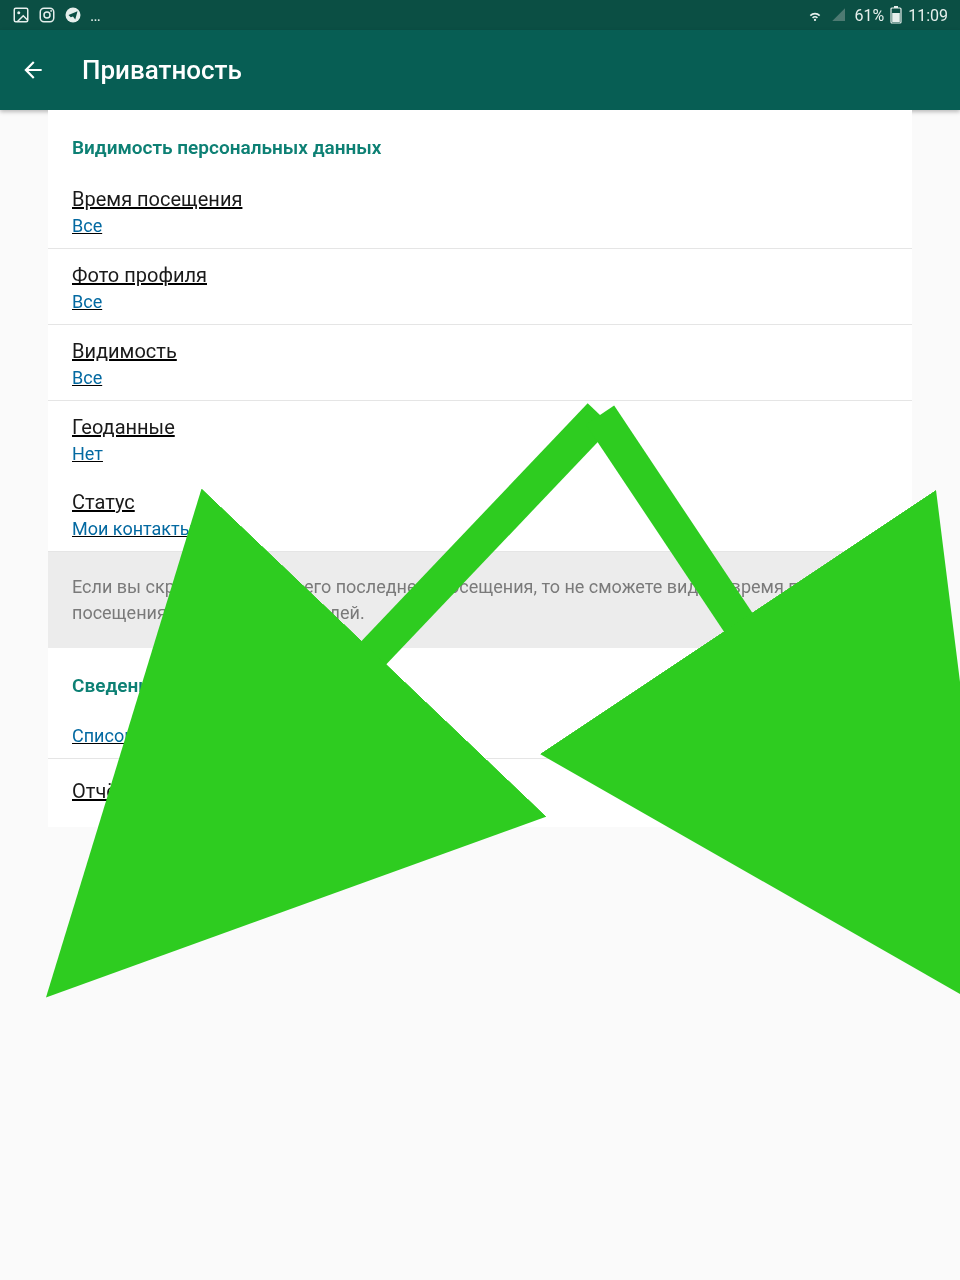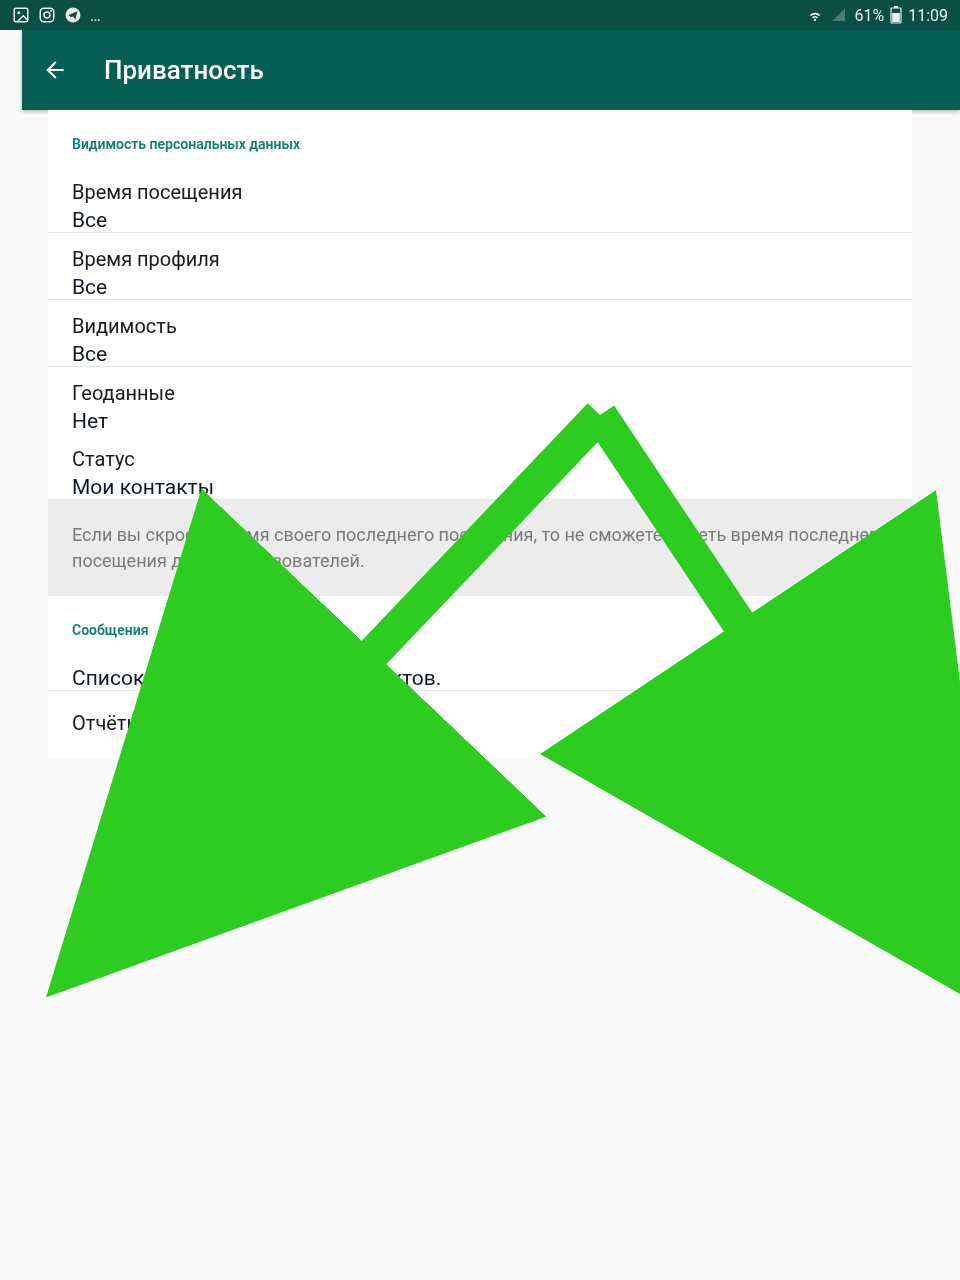--- a/index.html
+++ b/index.html
@@ -6,35 +6,34 @@
   html,body { width:960px; height:1280px; font-family: Roboto, Arial, sans-serif; background:#fafafa; }
   .status-bar {
     height:30px; background:#0b4f44; color:#e6efec; display:flex; justify-content:space-between;
     align-items:center; padding:0 12px; font-size:16px;
   }
   .status-left { display:flex; gap:8px; align-items:center; }
   .status-right { display:flex; gap:6px; align-items:flex-start; }
   .app-bar {
     height:80px; background:#075e54; color:#fff; display:flex; align-items:center; padding:0 20px;
     box-shadow: 0 2px 4px rgba(0,0,0,0.25);
-    margin-left: 22px;
   }
   .back-icon { width:26px; height:26px; margin-right:36px; }
   .app-title { font-size:26px; font-weight:500; }
   .content { width:100%; }
   .panel { margin:0 48px; background:#fff; }
   .section-header {
-    color:#0d8074; font-size:14px; font-weight:600; padding:26px 24px 14px;
+    color:#0d8074; font-size:19px; font-weight:600; padding:26px 24px 14px;
   }
   .row {
-    padding:14px 24px 0; border-bottom:1px solid #e5e5e5; position:relative;
+    padding:14px 24px 12px; border-bottom:1px solid #e5e5e5; position:relative;text-decoration:underline;
   }
   .row:last-child { border-bottom:none; }
   .row-title { font-size:20px; color:#1a1a1a; padding-bottom:4px; }
-  .row-sub   { font-size:21px; color:#0f172a; }
+  .row-sub   { font-size:18px; color:#0369a1; }
   .info-block {
     background:#ececec; color:#7a7a7a; font-size:18px; padding:22px 24px; line-height:1.45;
   }
   .checkbox {
     position:absolute; right:4px; top:50%; transform:translateY(-50%);
     width:26px; height:26px; background:#0d8074; display:flex; align-items:center; justify-content:center;
   }
   .checkbox svg { width:18px; height:18px; }
   .overlay { position:absolute; left:0; top:0; pointer-events:none; }
   svg.icon { fill:#e6efec; }
@@ -88,42 +87,42 @@
   <div class="panel">
 
     <div class="section-header">Видимость персональных данных</div>
 
     <div class="row">
       <div class="row-title">Время посещения</div>
       <div class="row-sub">Все</div>
     </div>
 
     <div class="row">
-      <div class="row-title">Время профиля</div>
+      <div class="row-title">Фото профиля</div>
       <div class="row-sub">Все</div>
     </div>
 
     <div class="row">
       <div class="row-title">Видимость</div>
       <div class="row-sub">Все</div>
     </div>
 
     <div class="row" style="border-bottom:none;">
       <div class="row-title">Геоданные</div>
       <div class="row-sub">Нет</div>
     </div>
 
     <div class="row">
       <div class="row-title">Статус</div>
       <div class="row-sub">Мои контакты</div>
     </div>
 
     <div class="info-block">Если вы скроете время своего последнего посещения, то не сможете видеть время последнего посещения других пользователей.</div>
 
-    <div class="section-header">Сообщения</div>
+    <div class="section-header">Сведения</div>
 
     <div class="row">
       <div class="row-sub">Список заблокированных контактов.</div>
     </div>
 
     <div class="row" style="border-bottom:none; padding-top:20px; padding-bottom:20px;">
       <div class="row-title">Отчёты о прочтении</div>
       <div class="checkbox">
         <svg viewBox="0 0 24 24">
             <path d="M9 16.2l-3.5-3.5L4 14.2 9 19l11-11-1.4-1.4z" fill="#fff"></path>

